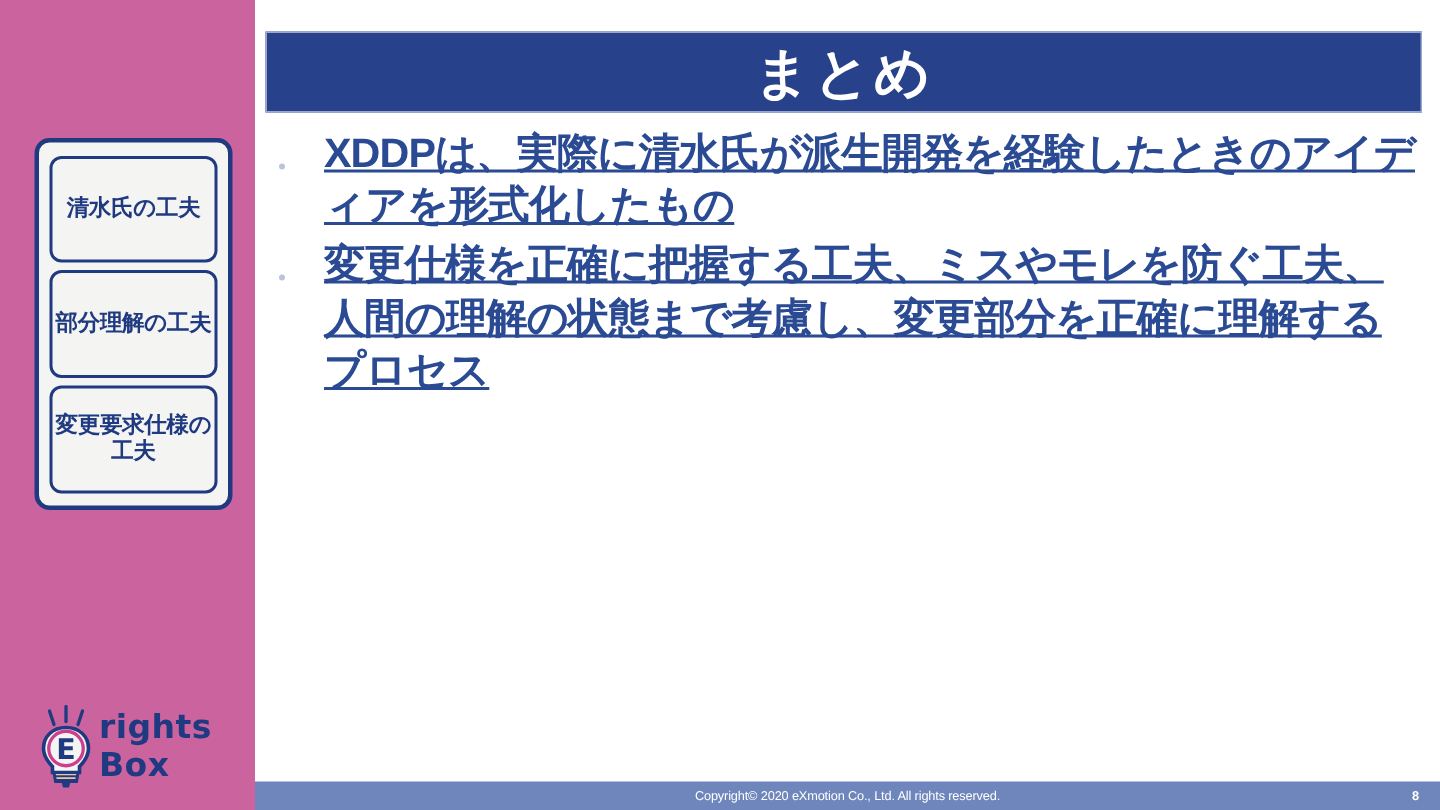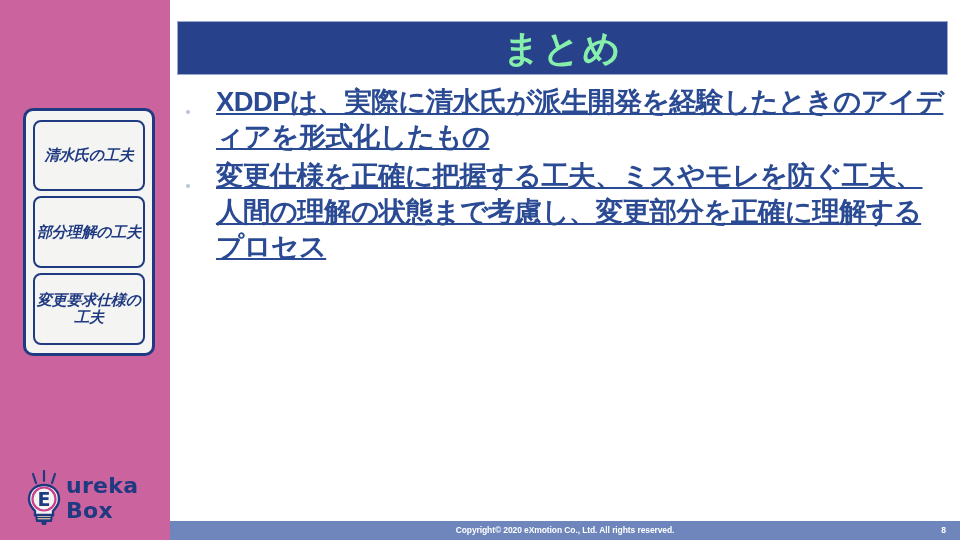--- a/index.html
+++ b/index.html
@@ -26,32 +26,31 @@
     top: 0;
     width: 170px;
     height: 540px;
     background: #cb639f;
   }
 
   
   .stack-outer {
     position: absolute;
     left: 23px;
-    top: 108px;
+    top: 92px;
     width: 132px;
     height: 248px;
     background: #f4f4f2;
     border: 3px solid #1f3a81;
     border-radius: 10px;
     box-sizing: border-box;
     padding: 6px 7px;
     display: flex;
     flex-direction: column;
     justify-content: space-between;
-    font-style: italic;
   }
   .stack-item {
     background: #f4f4f2;
     border: 2.5px solid #1f3a81;
     border-radius: 8px;
     box-sizing: border-box;
     flex: 1 1 0;
     margin: 2.5px 0;
     display: flex;
     align-items: center;
@@ -97,21 +96,21 @@
     width: 771px;
     height: 54px;
     background: #27418a;
     border: 1px solid #9aa8cf;
     box-sizing: border-box;
     display: flex;
     align-items: center;
     justify-content: center;
   }
   .title-text {
-    color: #86efac;
+    color: #ffffff;
     font-size: 37px;
     font-weight: bold;
     letter-spacing: 2px;
     line-height: 1;
   }
 
   
   .body {
     position: absolute;
     left: 186px;
@@ -158,21 +157,21 @@
   .footer-copy {
     position: absolute;
     left: 0;
     top: 0;
     width: 790px;
     height: 14px;
     line-height: 19px;
     text-align: center;
     color: #ffffff;
     font-size: 8.5px;
-    font-weight: bold;
+    font-weight: normal;
     letter-spacing: -0.1px;
   }
   .footer-page {
     position: absolute;
     right: 14px;
     top: 0;
     height: 19px;
     line-height: 19px;
     color: #ffffff;
     font-size: 8.5px;
@@ -210,21 +209,21 @@
       <path d="M20 15 C11 15 5 21 5 29 C5 34 8 38 11 41 L11 45 L29 45 L29 41 C32 38 35 34 35 29 C35 21 29 15 20 15 Z" fill="#f4f4f2" stroke="#1f3a81" stroke-width="2.4"></path>
 
       <path d="M12 45 L28 45 L27 51 L13 51 Z" fill="#e8c7a0" stroke="#1f3a81" stroke-width="2"></path>
       <line x1="12.5" y1="47.5" x2="27.5" y2="47.5" stroke="#1f3a81" stroke-width="1.3"></line>
       <line x1="13" y1="50" x2="27" y2="50" stroke="#1f3a81" stroke-width="1.3"></line>
       <path d="M17 51 L23 51 L22 55 L18 55 Z" fill="#1f3a81"></path>
 
       <circle cx="20" cy="29" r="11.5" fill="none" stroke="#cb3f8e" stroke-width="2.2"></circle>
       <text x="20" y="36" text-anchor="middle" font-family="DejaVu Sans, sans-serif" font-size="19" font-weight="bold" fill="#1f3a81">E</text>
     </svg>
-    <span class="logo-text">ureka Box</span>
+    <span class="logo-text">rights Box</span>
   </div>
 
   <div class="title-band">
     <span class="title-text">まとめ</span>
   </div>
 
   <div class="body">
 
     <div class="bullet-row">
       <span class="bullet-dot"><i></i></span>

